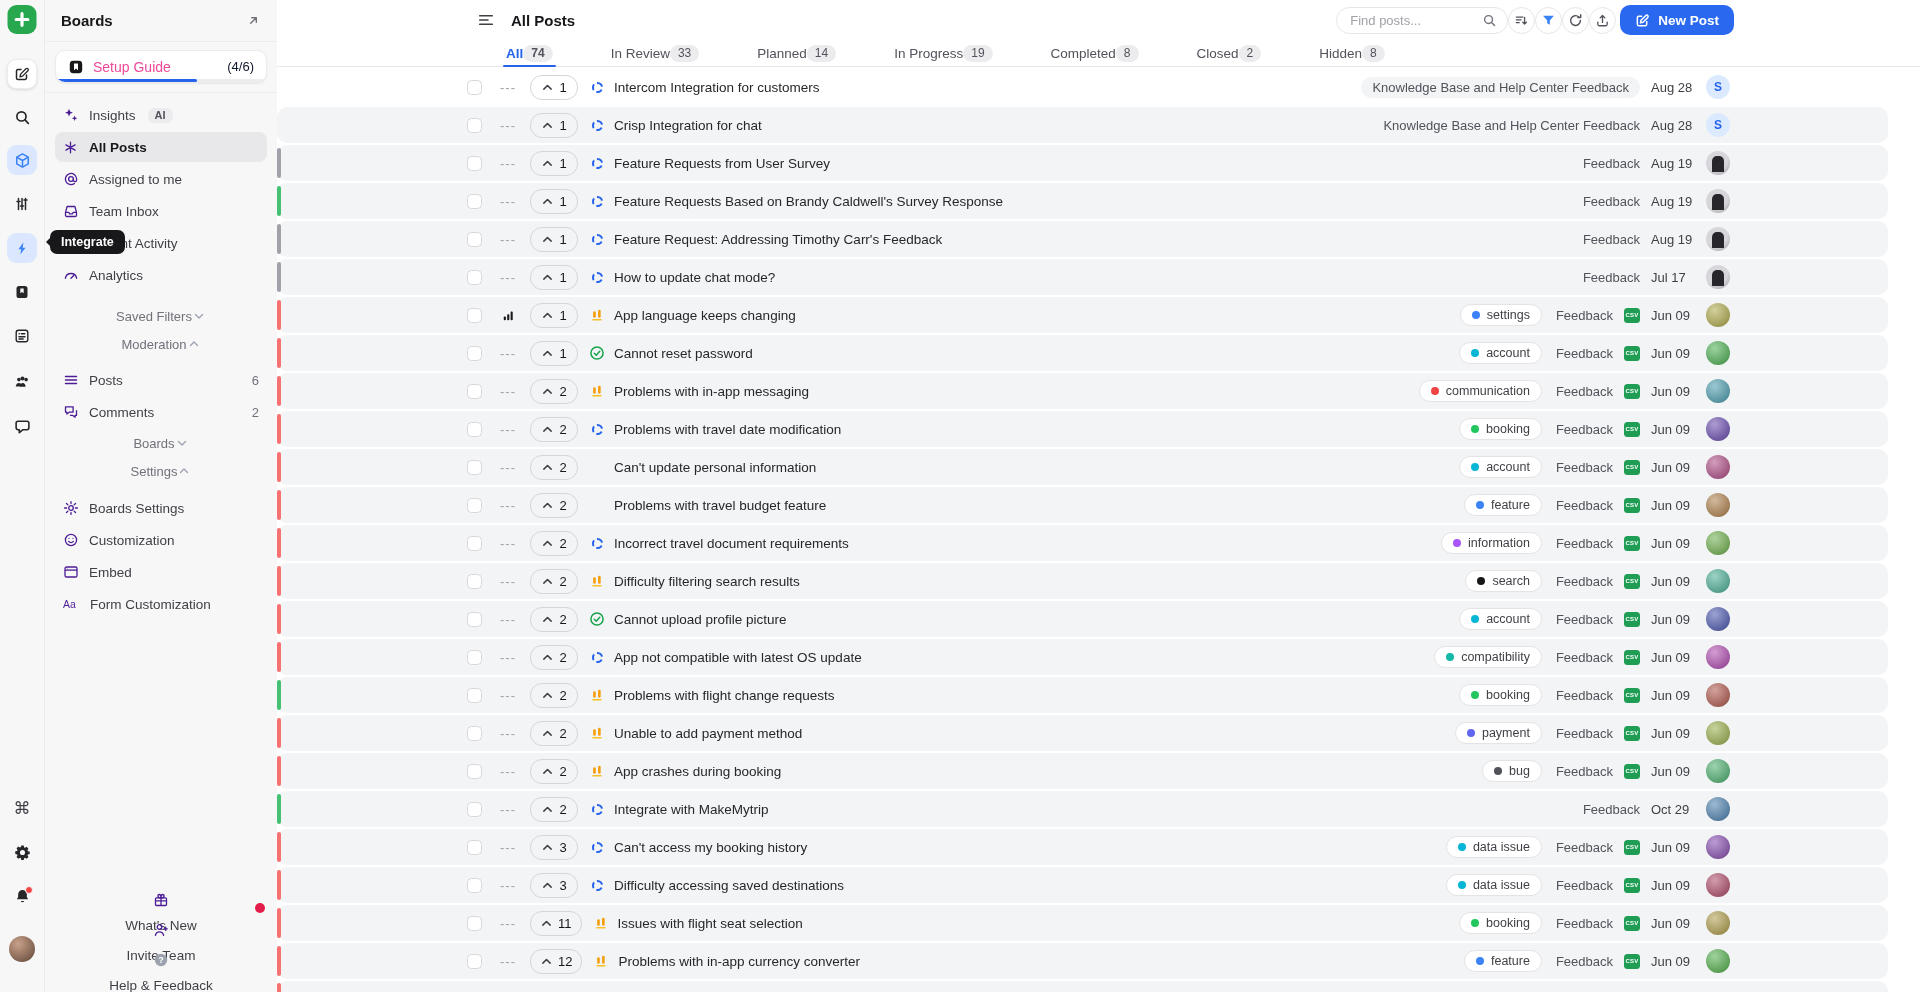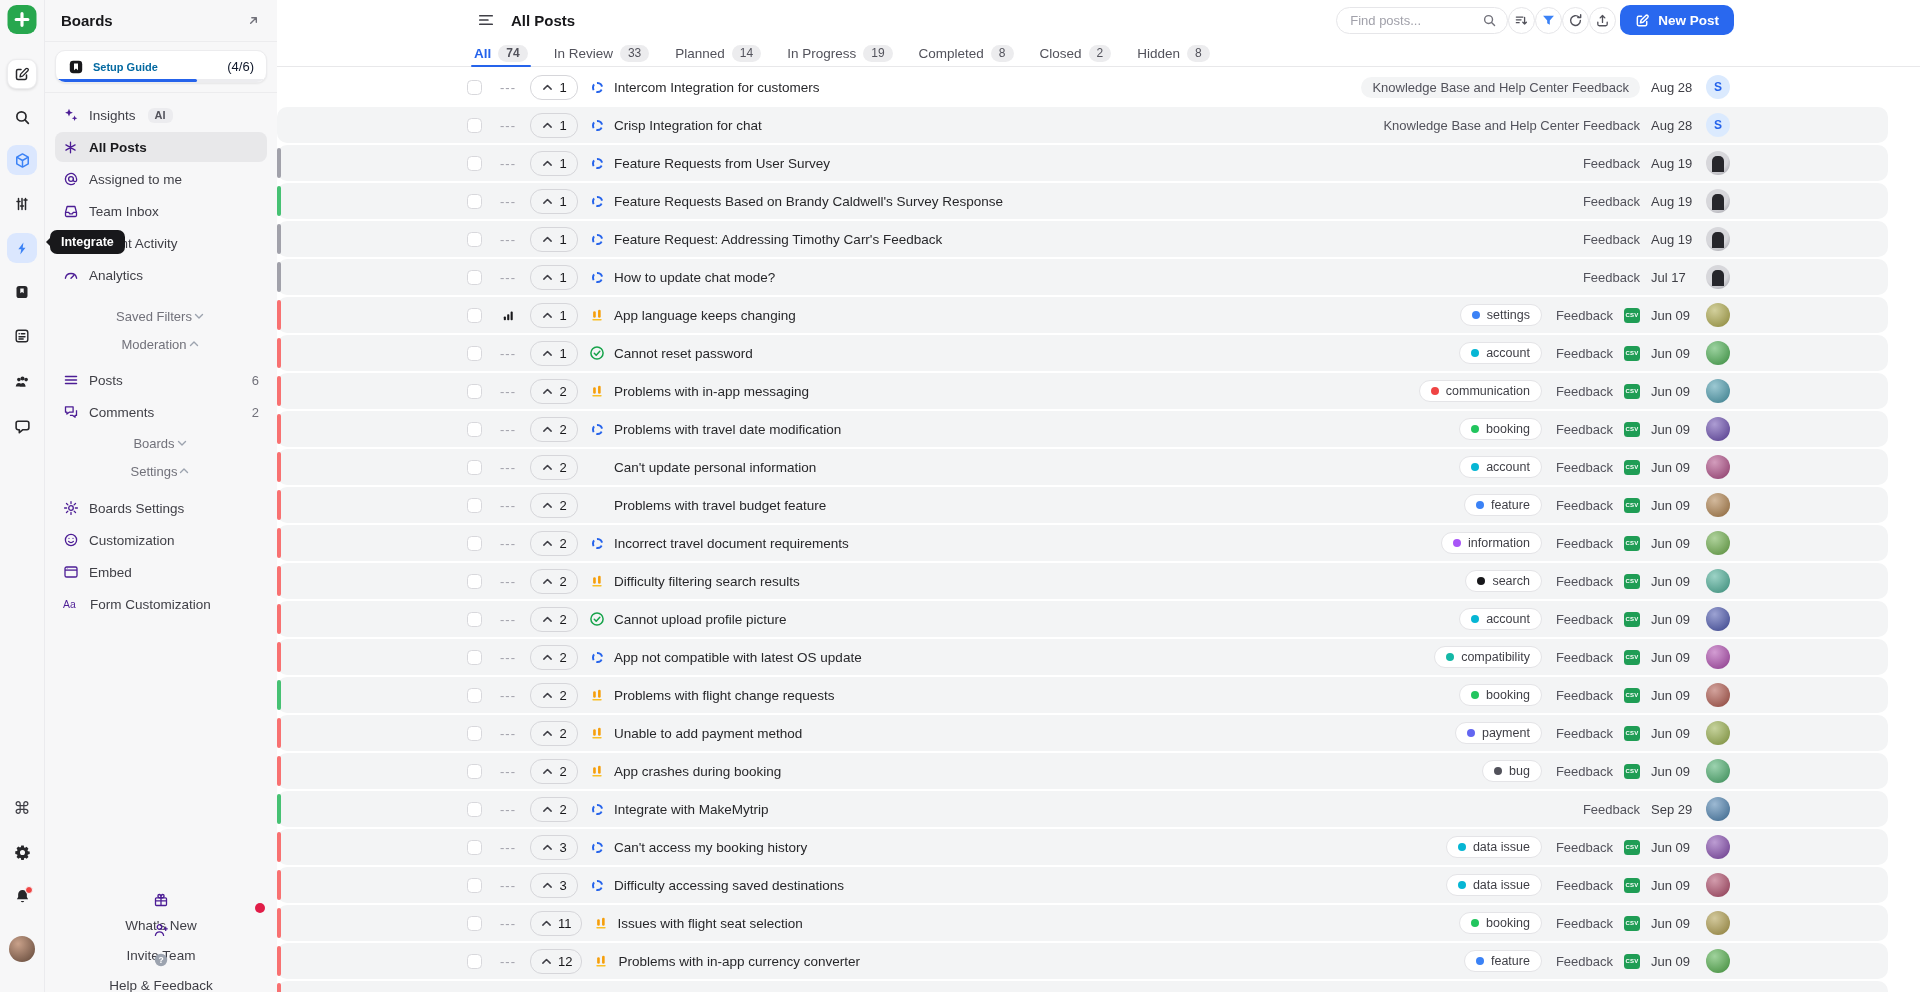--- a/index.html
+++ b/index.html
@@ -19,21 +19,21 @@
   .rail-avatar { width:26px; height:26px; border-radius:50%; background:radial-gradient(circle at 35% 30%, #c9a18a, #5e4436); }
 
   
   .sidebar { position:relative; width:233px; flex:0 0 233px; height:992px; background:#f7f7f8; border-left:1px solid #ebebee; }
   .side-header { height:42px; display:flex; align-items:center; padding:0 16px; border-bottom:1px solid #ececee; }
   .side-title { font-size:15px; font-weight:700; color:#18181b; }
   .side-header .ic { margin-left:auto; color:#71717a; }
   .setup-wrap { padding:8px 10px 9px; border-bottom:1px solid #ececee; }
   .setup-pill { position:relative; height:33px; background:#fff; border:1px solid #ececee; border-radius:10px;
     box-shadow:0 1px 2px rgba(0,0,0,.07); display:flex; align-items:center; padding:0 12px; gap:9px; overflow:hidden; }
-  .setup-pill .lbl { font-size:11px; font-weight:700; color:#0369a1; }
+  .setup-pill .lbl { font-size:14px; font-weight:400; color:#ec4899; }
   .setup-count { margin-left:auto; font-size:13px; color:#0f172a; }
   .setup-progress { position:absolute; left:0; right:0; bottom:0; height:3px; background:#ececef; }
   .setup-progress i { display:block; height:100%; background:#2563eb; border-radius:0 2px 2px 0; }
   .side-nav { margin-top:7px; }
   .side-item { height:30px; margin:0 10px 2px; padding:0 8px; border-radius:8px; display:flex; align-items:center; gap:10px;
     font-size:13.5px; color:#3f3f46; }
   .side-item .ic { color:#4c1d95; flex:0 0 16px; }
   .side-item.active { background:#e8e8ea; color:#18181b; font-weight:600; }
   .ai-badge { margin-left:2px; background:#ececef; color:#52525b; font-size:11px; font-weight:600; padding:1.5px 7px; border-radius:6px; }
   .side-count { margin-left:auto; color:#71717a; font-size:13px; }
@@ -58,21 +58,21 @@
   .search-pill input { border:0; outline:0; flex:1; font-size:13px; font-family:inherit; color:#18181b; background:transparent; min-width:0; }
   .search-pill input::placeholder { color:#a1a1aa; }
   .search-pill .ic { color:#71717a; }
   .icon-btn { width:27px; height:27px; border-radius:50%; border:1px solid #e6e6e9; background:#fff; display:flex;
     align-items:center; justify-content:center; color:#52525b; }
   .icon-btn.blue { color:#3b82f6; }
   .newpost-btn { height:30px; margin-left:4px; background:#2968ef; color:#fff; border:none; border-radius:10px;
     display:flex; align-items:center; gap:8px; padding:0 15px; font-size:13.5px; font-weight:600; font-family:inherit; }
 
   .tabs { height:27px; display:flex; align-items:center; gap:26px; padding-left:197px; border-bottom:1px solid #e8e8ea; }
-  .tab { position:relative; height:100%; display:flex; align-items:center; gap:7px; font-size:13.5px; color:#52525b; }
+  .tab { position:relative; height:100%; display:flex; align-items:center; font-size:13.5px; color:#52525b;margin-left:32px; }
   .tab .cnt { background:#ececee; color:#52525b; font-size:12px; border-radius:999px; padding:1.5px 8px; }
   .tab.active { color:#2563eb; font-weight:600; }
   .tab.active:after { content:''; position:absolute; left:-3px; right:-3px; bottom:-1px; height:2px; background:#2563eb; border-radius:2px; }
 
   
   .list { margin-top:2px; }
   .row { position:relative; height:36px; margin:0 32px 2px 0; border-radius:10px; background:#f3f4f5;
     display:flex; align-items:center; padding-left:190px; padding-right:158px; }
   .row.white { background:#fff; }
   .row.partial { height:11px; border-radius:10px 10px 0 0; margin-bottom:0; }
@@ -1027,21 +1027,21 @@
               </svg>
             </span>
             <span>2</span>
           </span>
           <span class="status">
             <span class="st-circle"></span>
           </span>
           <span class="title">Integrate with MakeMytrip</span>
           <span class="spacer"></span>
           <span class="board">Feedback</span>
-          <span class="date">Sep 29</span>
+          <span class="date">Oct 29</span>
           <span class="avatar" style="background:radial-gradient(circle at 36% 30%, hsl(208,38%,72%), hsl(208,42%,38%))"></span>
         </div>
         <div class="row">
           <span class="bar red"></span>
           <span class="cb"></span>
           <span class="dashes">---</span>
           <span class="vote">
             <span class="ic">
               <svg width="13" height="13" viewBox="0 0 16 16" fill="none" stroke="currentColor" stroke-width="1.8" stroke-linecap="round" stroke-linejoin="round">
                 <path d="M3.5 10L8 5.5l4.5 4.5"></path>

